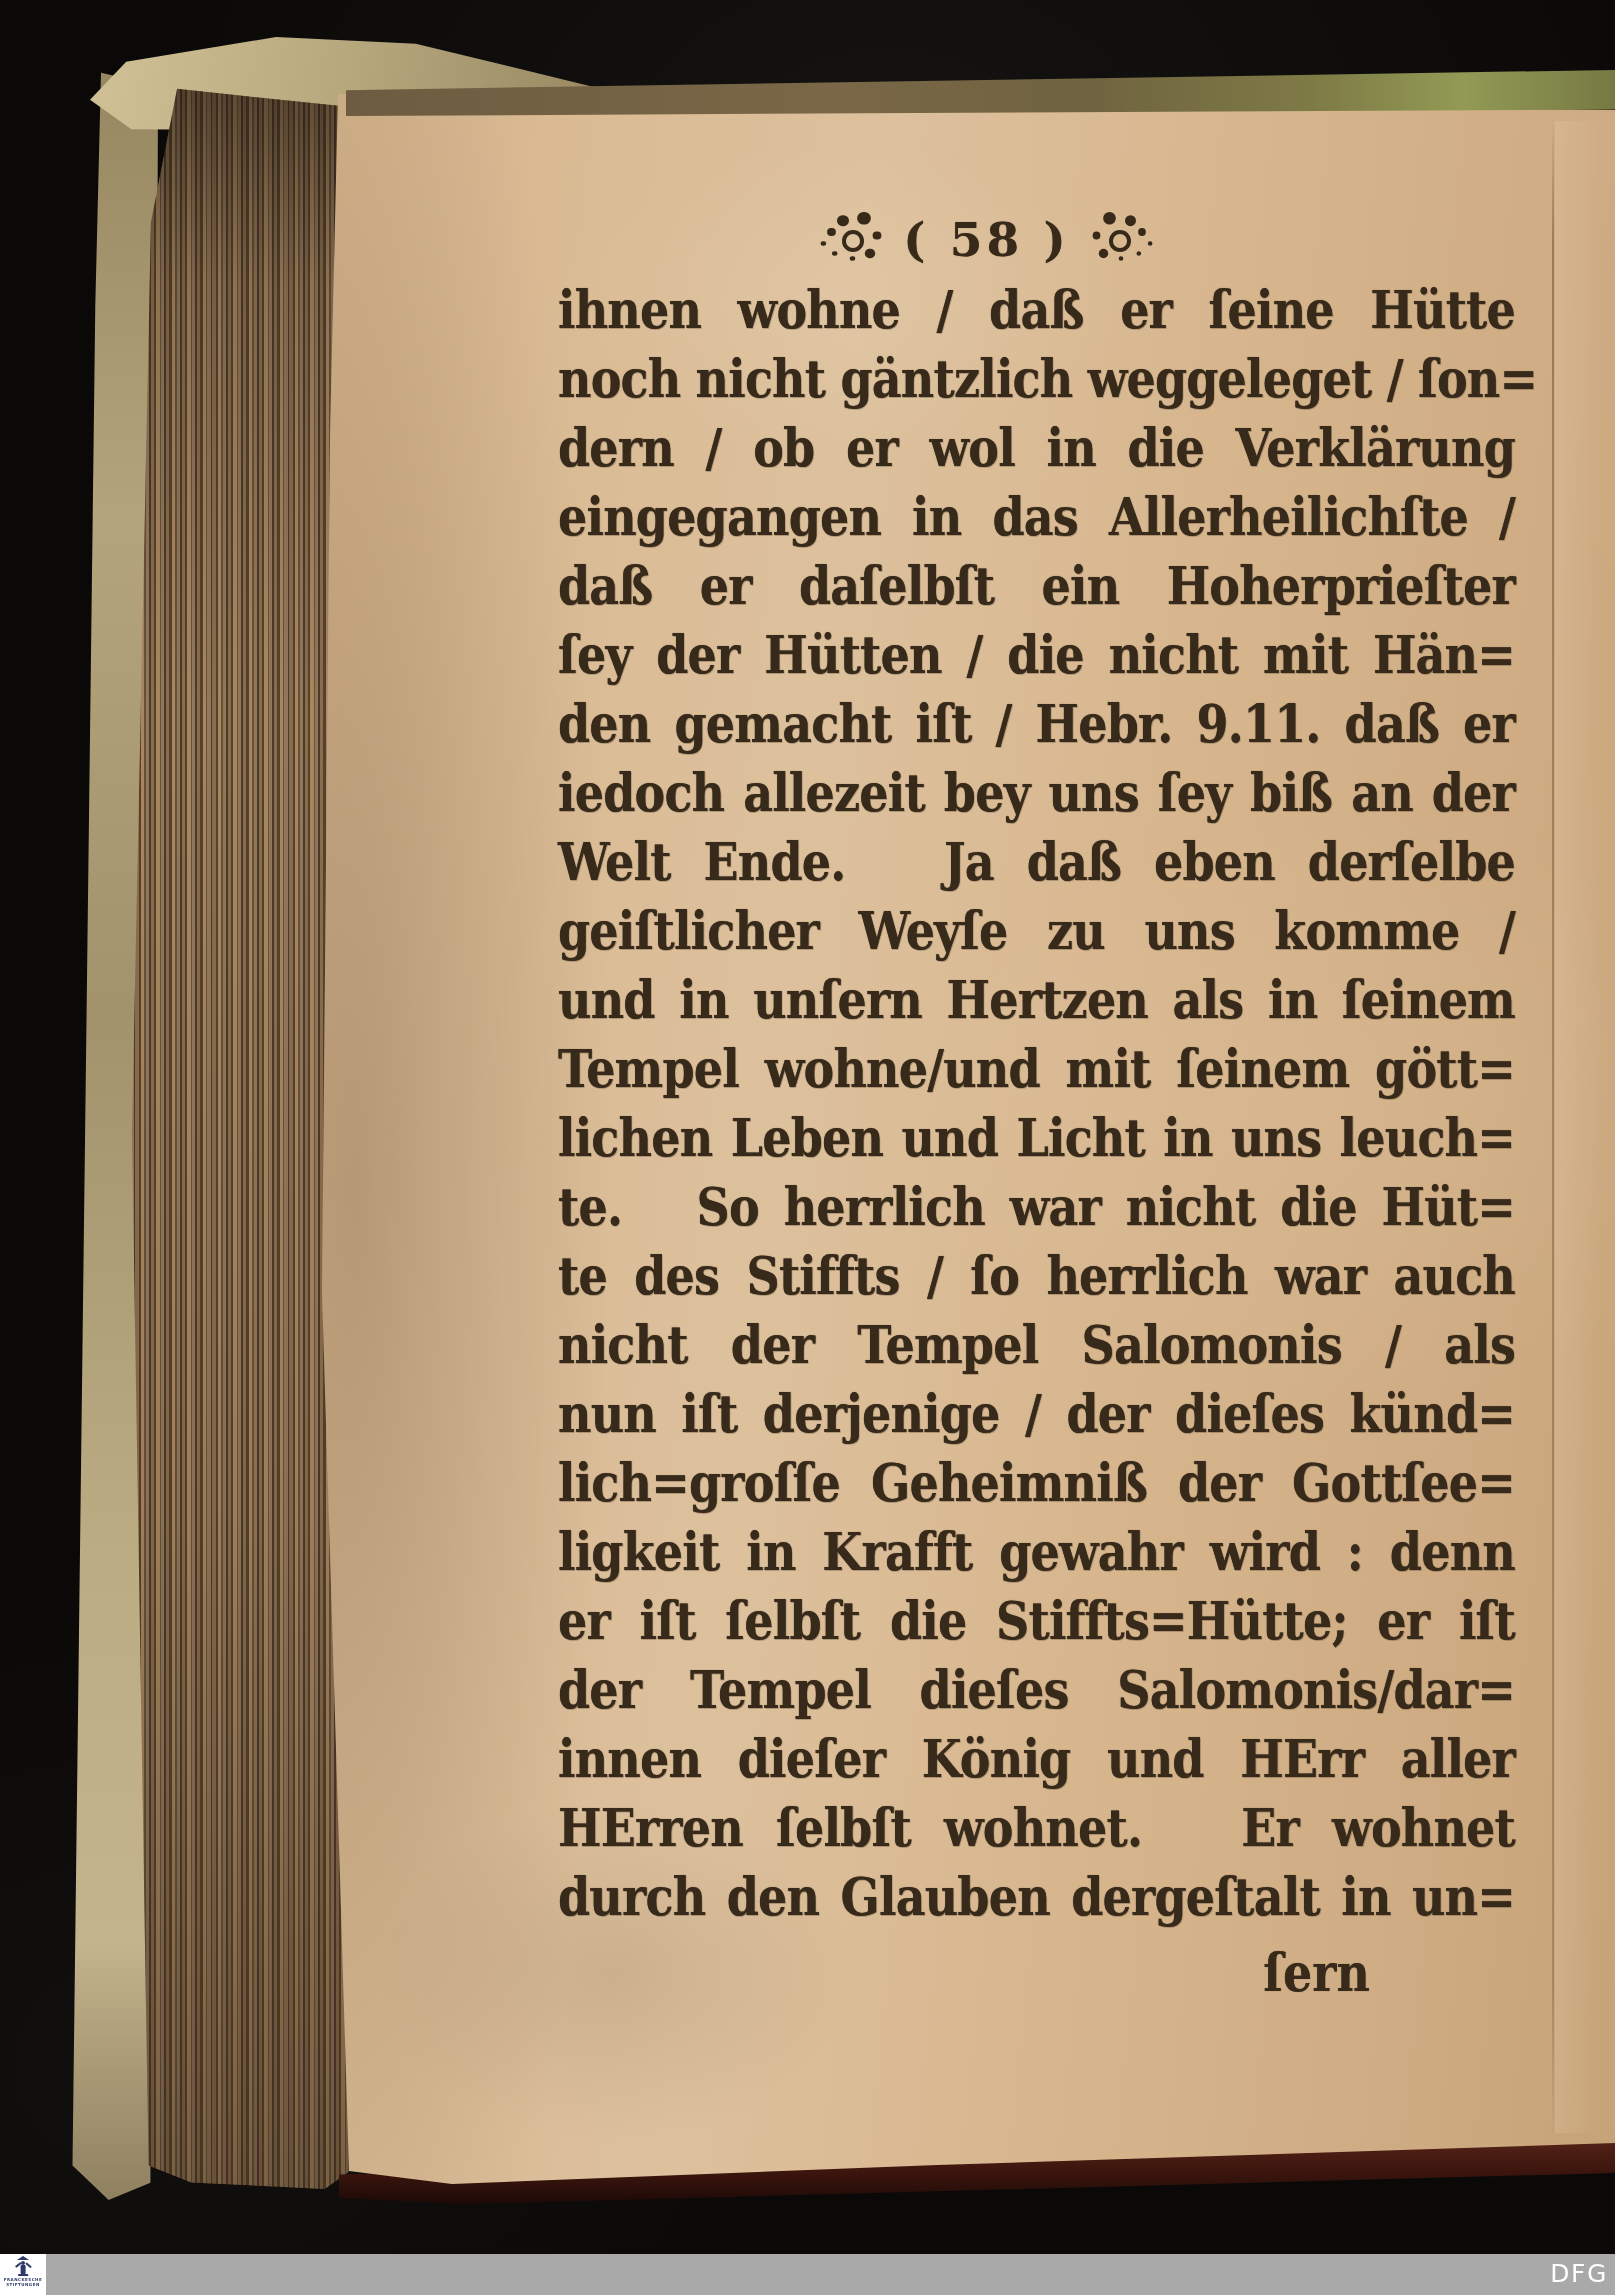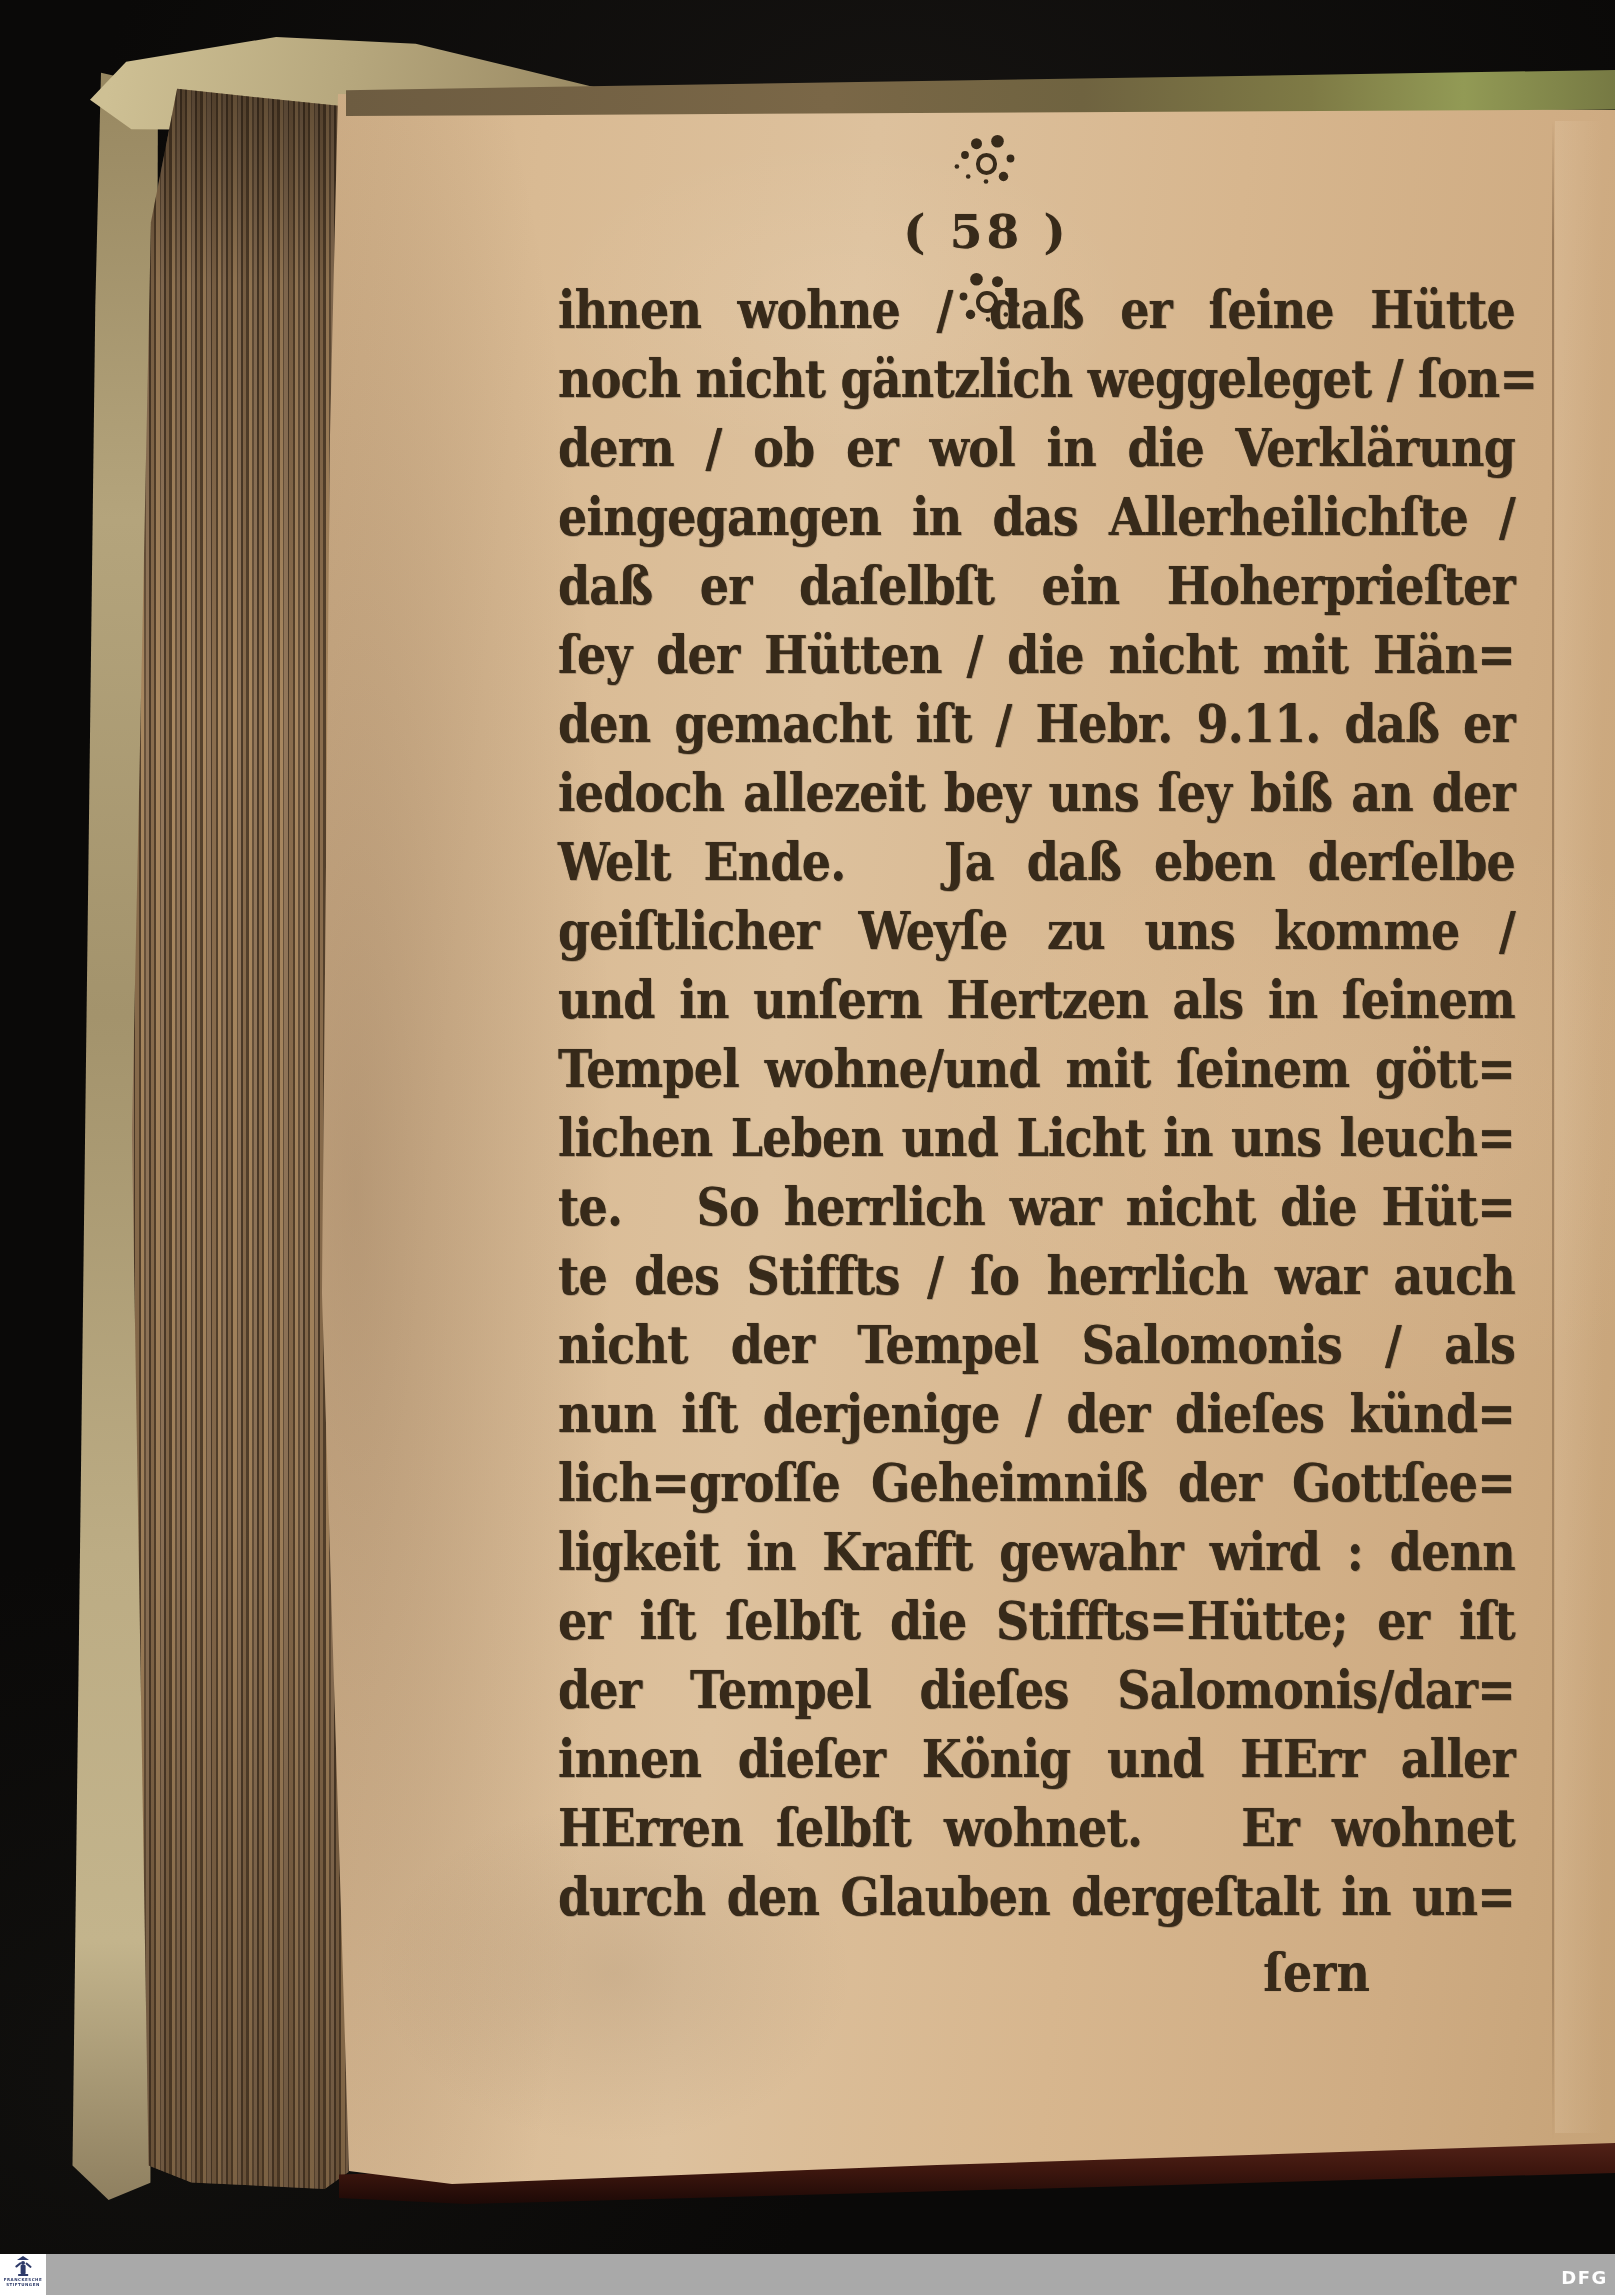--- a/index.html
+++ b/index.html
@@ -61,25 +61,24 @@
     position:absolute;left:1552px;top:121px;width:2.4px;height:2020px;
     background:linear-gradient(180deg,transparent,rgba(90,62,38,.45) 6%,rgba(90,62,38,.32) 92%,transparent);
   }
   .crease-light{
     position:absolute;left:1555px;top:121px;width:48px;height:2012px;
     background:linear-gradient(90deg,rgba(255,238,214,.14),transparent);
   }
 
   
   .header-row{
-    position:absolute;left:558px;top:192px;width:957px;height:78px;
+    position:absolute;left:558px;top:200px;width:957px;height:78px;
     display:flex;align-items:center;justify-content:center;gap:13px;
     transform:translateX(-50px);
     color:var(--ink);
-    flex-direction:column;
   }
   .page-number{
     font-size:47px;font-weight:bold;letter-spacing:4px;color:var(--ink);
     text-shadow:0 0 0.8px rgba(55,42,26,.75);
     white-space:pre;
   }
   .orn{position:relative;width:74px;height:57px;flex:0 0 auto;}
   .orn .cluster{
     position:absolute;left:3.2px;top:1.6px;width:11.3px;height:11.3px;border-radius:50%;
     box-shadow:
@@ -118,21 +117,21 @@
     white-space:pre;
   }
 
   
   .footer-bar{
     position:absolute;left:0;bottom:0;width:1616px;height:41px;
     background:var(--bar);
   }
   .dfg{
     position:absolute;right:8px;bottom:7.3px;
-    font-family:"DejaVu Sans",sans-serif;font-weight:bold;font-size:18px;
+    font-family:"DejaVu Sans",sans-serif;font-weight:normal;font-size:25px;
     color:#ffffff;letter-spacing:1.6px;
   }
   .fr-box{
     position:absolute;left:0;bottom:0;width:46px;height:41px;background:#ffffff;
     display:flex;flex-direction:column;align-items:center;padding-top:2.4px;box-sizing:border-box;
   }
   .fr-emblem{position:relative;width:19.4px;height:20px;flex:0 0 auto;}
   .fr-canopy{position:absolute;left:50%;top:0;transform:translateX(-50%);
     width:0;height:0;border-left:6.5px solid transparent;border-right:6.5px solid transparent;
     border-bottom:4px solid var(--navy);}

